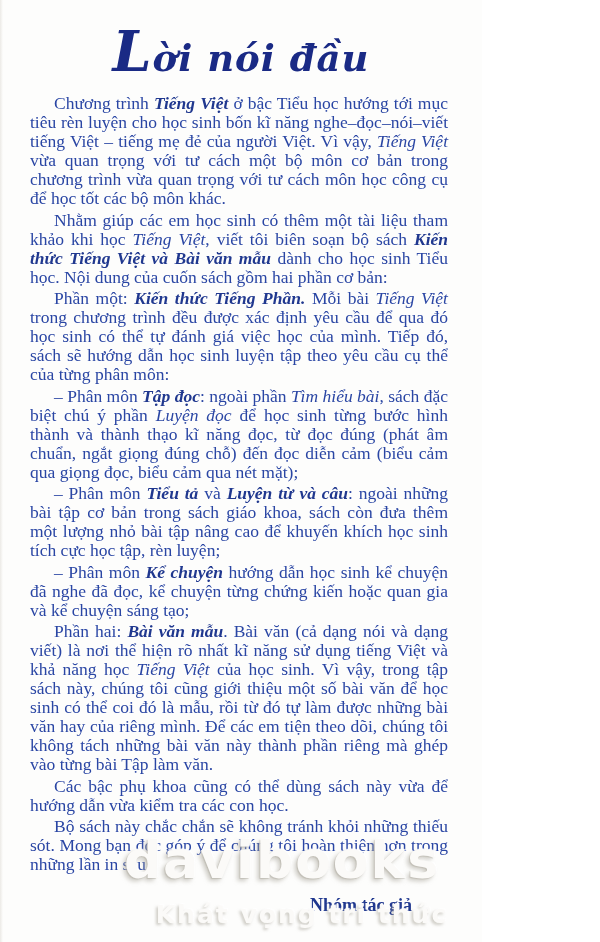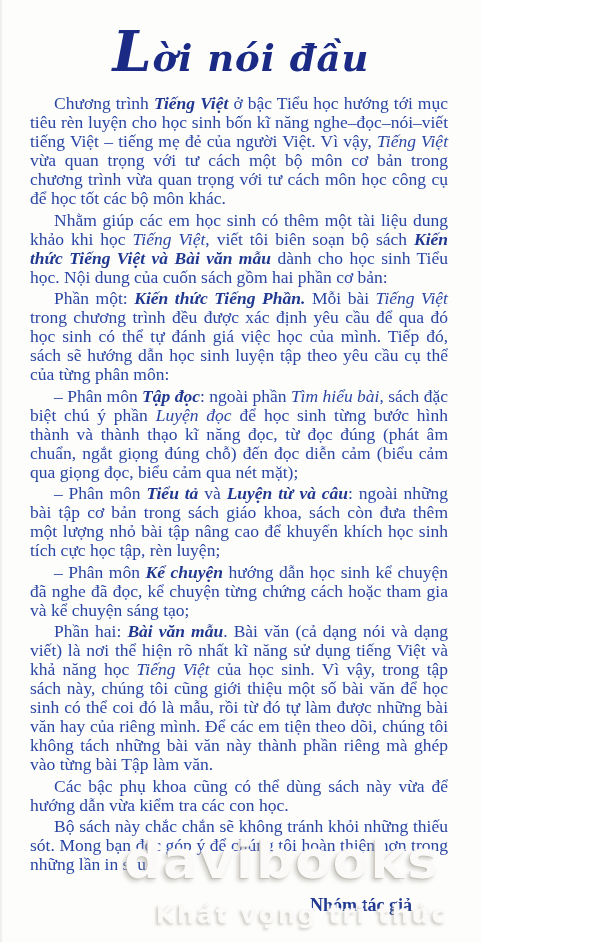--- a/index.html
+++ b/index.html
@@ -85,25 +85,25 @@
   }
 </style>
 </head>
 <body>
 
 <div class="page" style="--paper: #fdfdfc; --ink: #2a46a4; --bold-ink: #20388f; --title-ink: #1a2a85;">
   <div class="title">Lời nói đầu</div>
 
   <div class="content">
       <p class="para"><span class="n">Chương trình </span><span class="bi">Tiếng Việt</span><span class="n"> ở bậc Tiểu học hướng tới mục tiêu rèn luyện cho học sinh bốn kĩ năng nghe–đọc–nói–viết tiếng Việt – tiếng mẹ đẻ của người Việt. Vì vậy, </span><span class="i">Tiếng Việt</span><span class="n"> vừa quan trọng với tư cách một bộ môn cơ bản trong chương trình vừa quan trọng với tư cách môn học công cụ để học tốt các bộ môn khác.</span></p>
-      <p class="para"><span class="n">Nhằm giúp các em học sinh có thêm một tài liệu dung khảo khi học </span><span class="i">Tiếng Việt</span><span class="n">, viết tôi biên soạn bộ sách </span><span class="bi">Kiến thức Tiếng Việt và Bài văn mẫu</span><span class="n"> dành cho học sinh Tiểu học. Nội dung của cuốn sách gồm hai phần cơ bản:</span></p>
+      <p class="para"><span class="n">Nhằm giúp các em học sinh có thêm một tài liệu tham khảo khi học </span><span class="i">Tiếng Việt</span><span class="n">, viết tôi biên soạn bộ sách </span><span class="bi">Kiến thức Tiếng Việt và Bài văn mẫu</span><span class="n"> dành cho học sinh Tiểu học. Nội dung của cuốn sách gồm hai phần cơ bản:</span></p>
       <p class="para"><span class="n">Phần một: </span><span class="bi">Kiến thức Tiếng Phần.</span><span class="n"> Mỗi bài </span><span class="i">Tiếng Việt</span><span class="n"> trong chương trình đều được xác định yêu cầu để qua đó học sinh có thể tự đánh giá việc học của mình. Tiếp đó, sách sẽ hướng dẫn học sinh luyện tập theo yêu cầu cụ thể của từng phân môn:</span></p>
       <p class="para"><span class="n">– Phân môn </span><span class="bi">Tập đọc</span><span class="n">: ngoài phần </span><span class="i">Tìm hiểu bài</span><span class="n">, sách đặc biệt chú ý phần </span><span class="i">Luyện đọc</span><span class="n"> để học sinh từng bước hình thành và thành thạo kĩ năng đọc, từ đọc đúng (phát âm chuẩn, ngắt giọng đúng chỗ) đến đọc diễn cảm (biểu cảm qua giọng đọc, biểu cảm qua nét mặt);</span></p>
       <p class="para"><span class="n">– Phân môn </span><span class="bi">Tiểu tả</span><span class="n"> và </span><span class="bi">Luyện từ và câu</span><span class="n">: ngoài những bài tập cơ bản trong sách giáo khoa, sách còn đưa thêm một lượng nhỏ bài tập nâng cao để khuyến khích học sinh tích cực học tập, rèn luyện;</span></p>
-      <p class="para"><span class="n">– Phân môn </span><span class="bi">Kể chuyện</span><span class="n"> hướng dẫn học sinh kể chuyện đã nghe đã đọc, kể chuyện từng chứng cách hoặc tham gia và kể chuyện sáng tạo;</span></p>
+      <p class="para"><span class="n">– Phân môn </span><span class="bi">Kể chuyện</span><span class="n"> hướng dẫn học sinh kể chuyện đã nghe đã đọc, kể chuyện từng chứng kiến hoặc quan gia và kể chuyện sáng tạo;</span></p>
       <p class="para"><span class="n">Phần hai: </span><span class="bi">Bài văn mẫu</span><span class="n">. Bài văn (cả dạng nói và dạng viết) là nơi thể hiện rõ nhất kĩ năng sử dụng tiếng Việt và khả năng học </span><span class="i">Tiếng Việt</span><span class="n"> của học sinh. Vì vậy, trong tập sách này, chúng tôi cũng giới thiệu một số bài văn để học sinh có thể coi đó là mẫu, rồi từ đó tự làm được những bài văn hay của riêng mình. Để các em tiện theo dõi, chúng tôi không tách những bài văn này thành phần riêng mà ghép vào từng bài Tập làm văn.</span></p>
       <p class="para"><span class="n">Các bậc phụ khoa cũng có thể dùng sách này vừa để hướng dẫn vừa kiểm tra các con học.</span></p>
       <p class="para"><span class="n">Bộ sách này chắc chắn sẽ không tránh khỏi những thiếu sót. Mong bạn đọc góp ý để chúng tôi hoàn thiện hơn trong những lần in sau.</span></p>
     </div>
 
   <div class="signature">Nhóm tác giả</div>
 
   <div class="watermark">
     <div class="wm-logo">davibooks</div>
     <div class="wm-tagline">Khát vọng tri thức</div>

